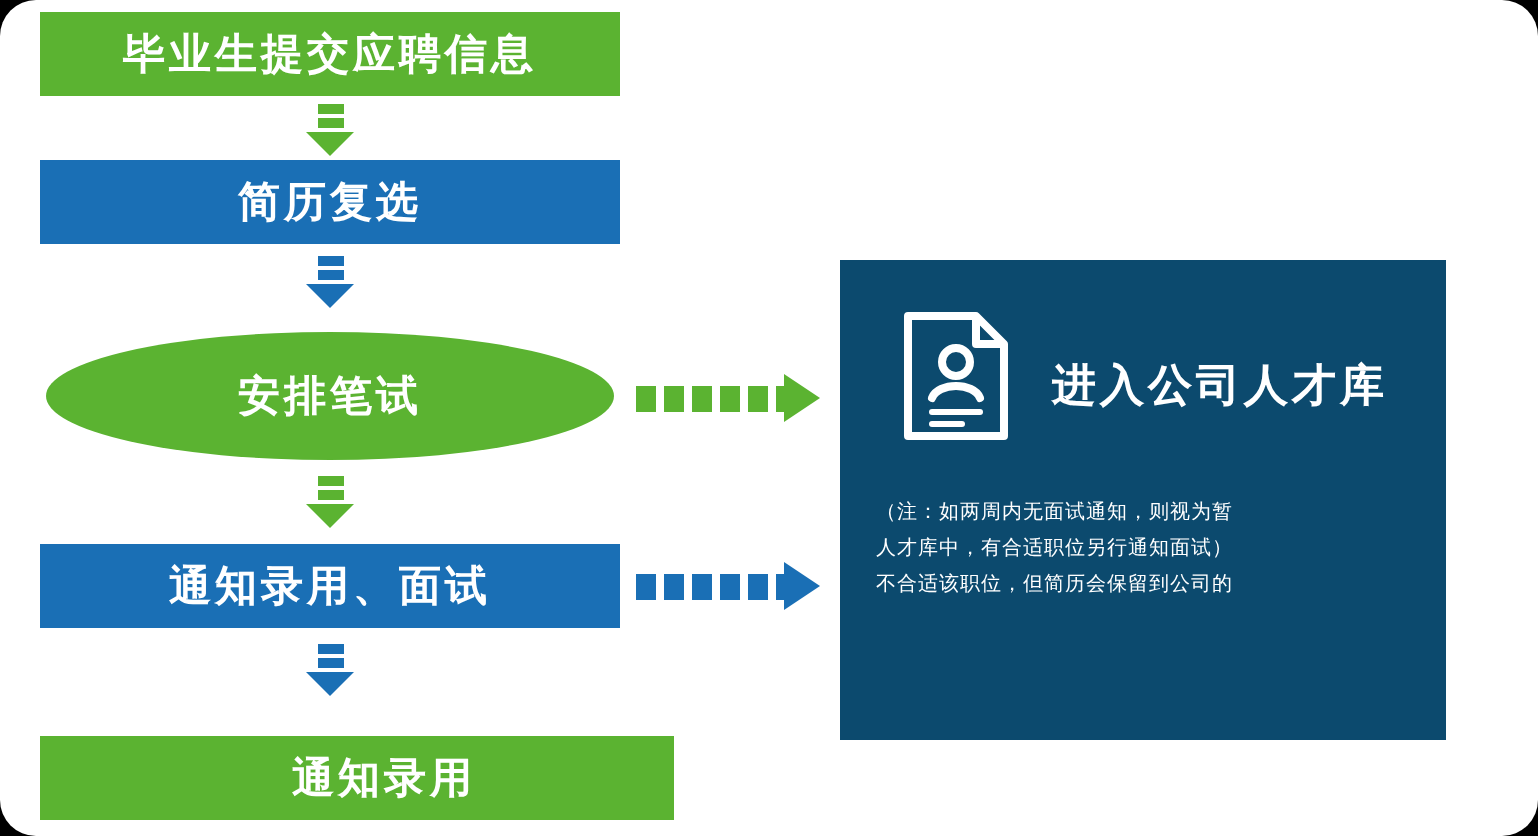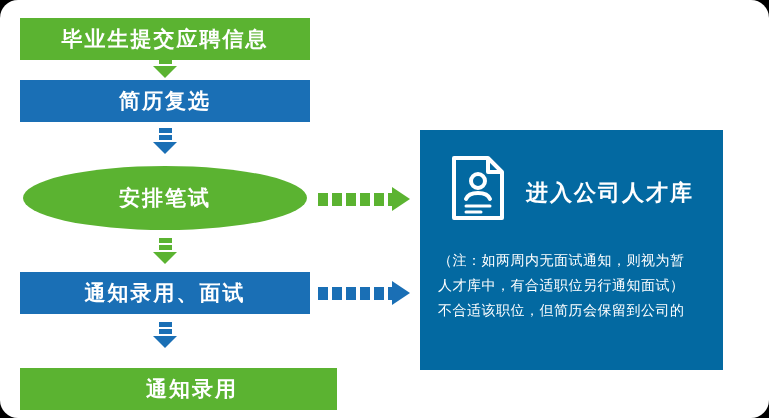--- a/index.html
+++ b/index.html
@@ -32,39 +32,39 @@
   .harrow{position:absolute;left:318px;height:24px;display:flex;align-items:center;}
   .harrow .body{width:74px;height:13px;}
   .harrow .head{width:0;height:0;border-top:12px solid transparent;border-bottom:12px solid transparent;}
   .harrow.g .body{background:repeating-linear-gradient(90deg,#5BB331 0 10px,#ffffff 10px 14px);}
   .harrow.g .head{border-left:18px solid #5BB331;}
   .harrow.b .body{background:repeating-linear-gradient(90deg,#1A6FB5 0 10px,#ffffff 10px 14px);}
   .harrow.b .head{border-left:18px solid #1A6FB5;}
   
   .panel{
     position:absolute;left:420px;top:130px;width:303px;height:240px;
-    background:#0369a1;color:#fff;
+    background:#0c4a6e;color:#fff;
   }
   .panel .icon{position:absolute;left:28px;top:24px;width:60px;height:68px;}
   .panel .title{
     position:absolute;left:106px;top:48px;
     font-size:22px;font-weight:bold;letter-spacing:2px;white-space:nowrap;
   }
   .panel .note{
     position:absolute;left:18px;top:118px;width:274px;
-    font-size:14px;line-height:1.8;letter-spacing:0.5px;
+    font-size:10px;line-height:1.8;letter-spacing:0.5px;
   }
   .panel .note div{white-space:nowrap;}
 </style>
 </head>
 <body>
 
 <div class="canvas">
 
-  <div class="step green" style="top:6px;margin-top:12px;">毕业生提交应聘信息</div>
+  <div class="step green" style="top:6px;">毕业生提交应聘信息</div>
 
   <div class="varrow g" style="top:52px;">
     <span class="seg"></span>
     <span class="seg"></span>
     <span class="head"></span>
   </div>
 
   <div class="step blue" style="top:80px;">简历复选</div>
 
   <div class="varrow b" style="top:128px;">

